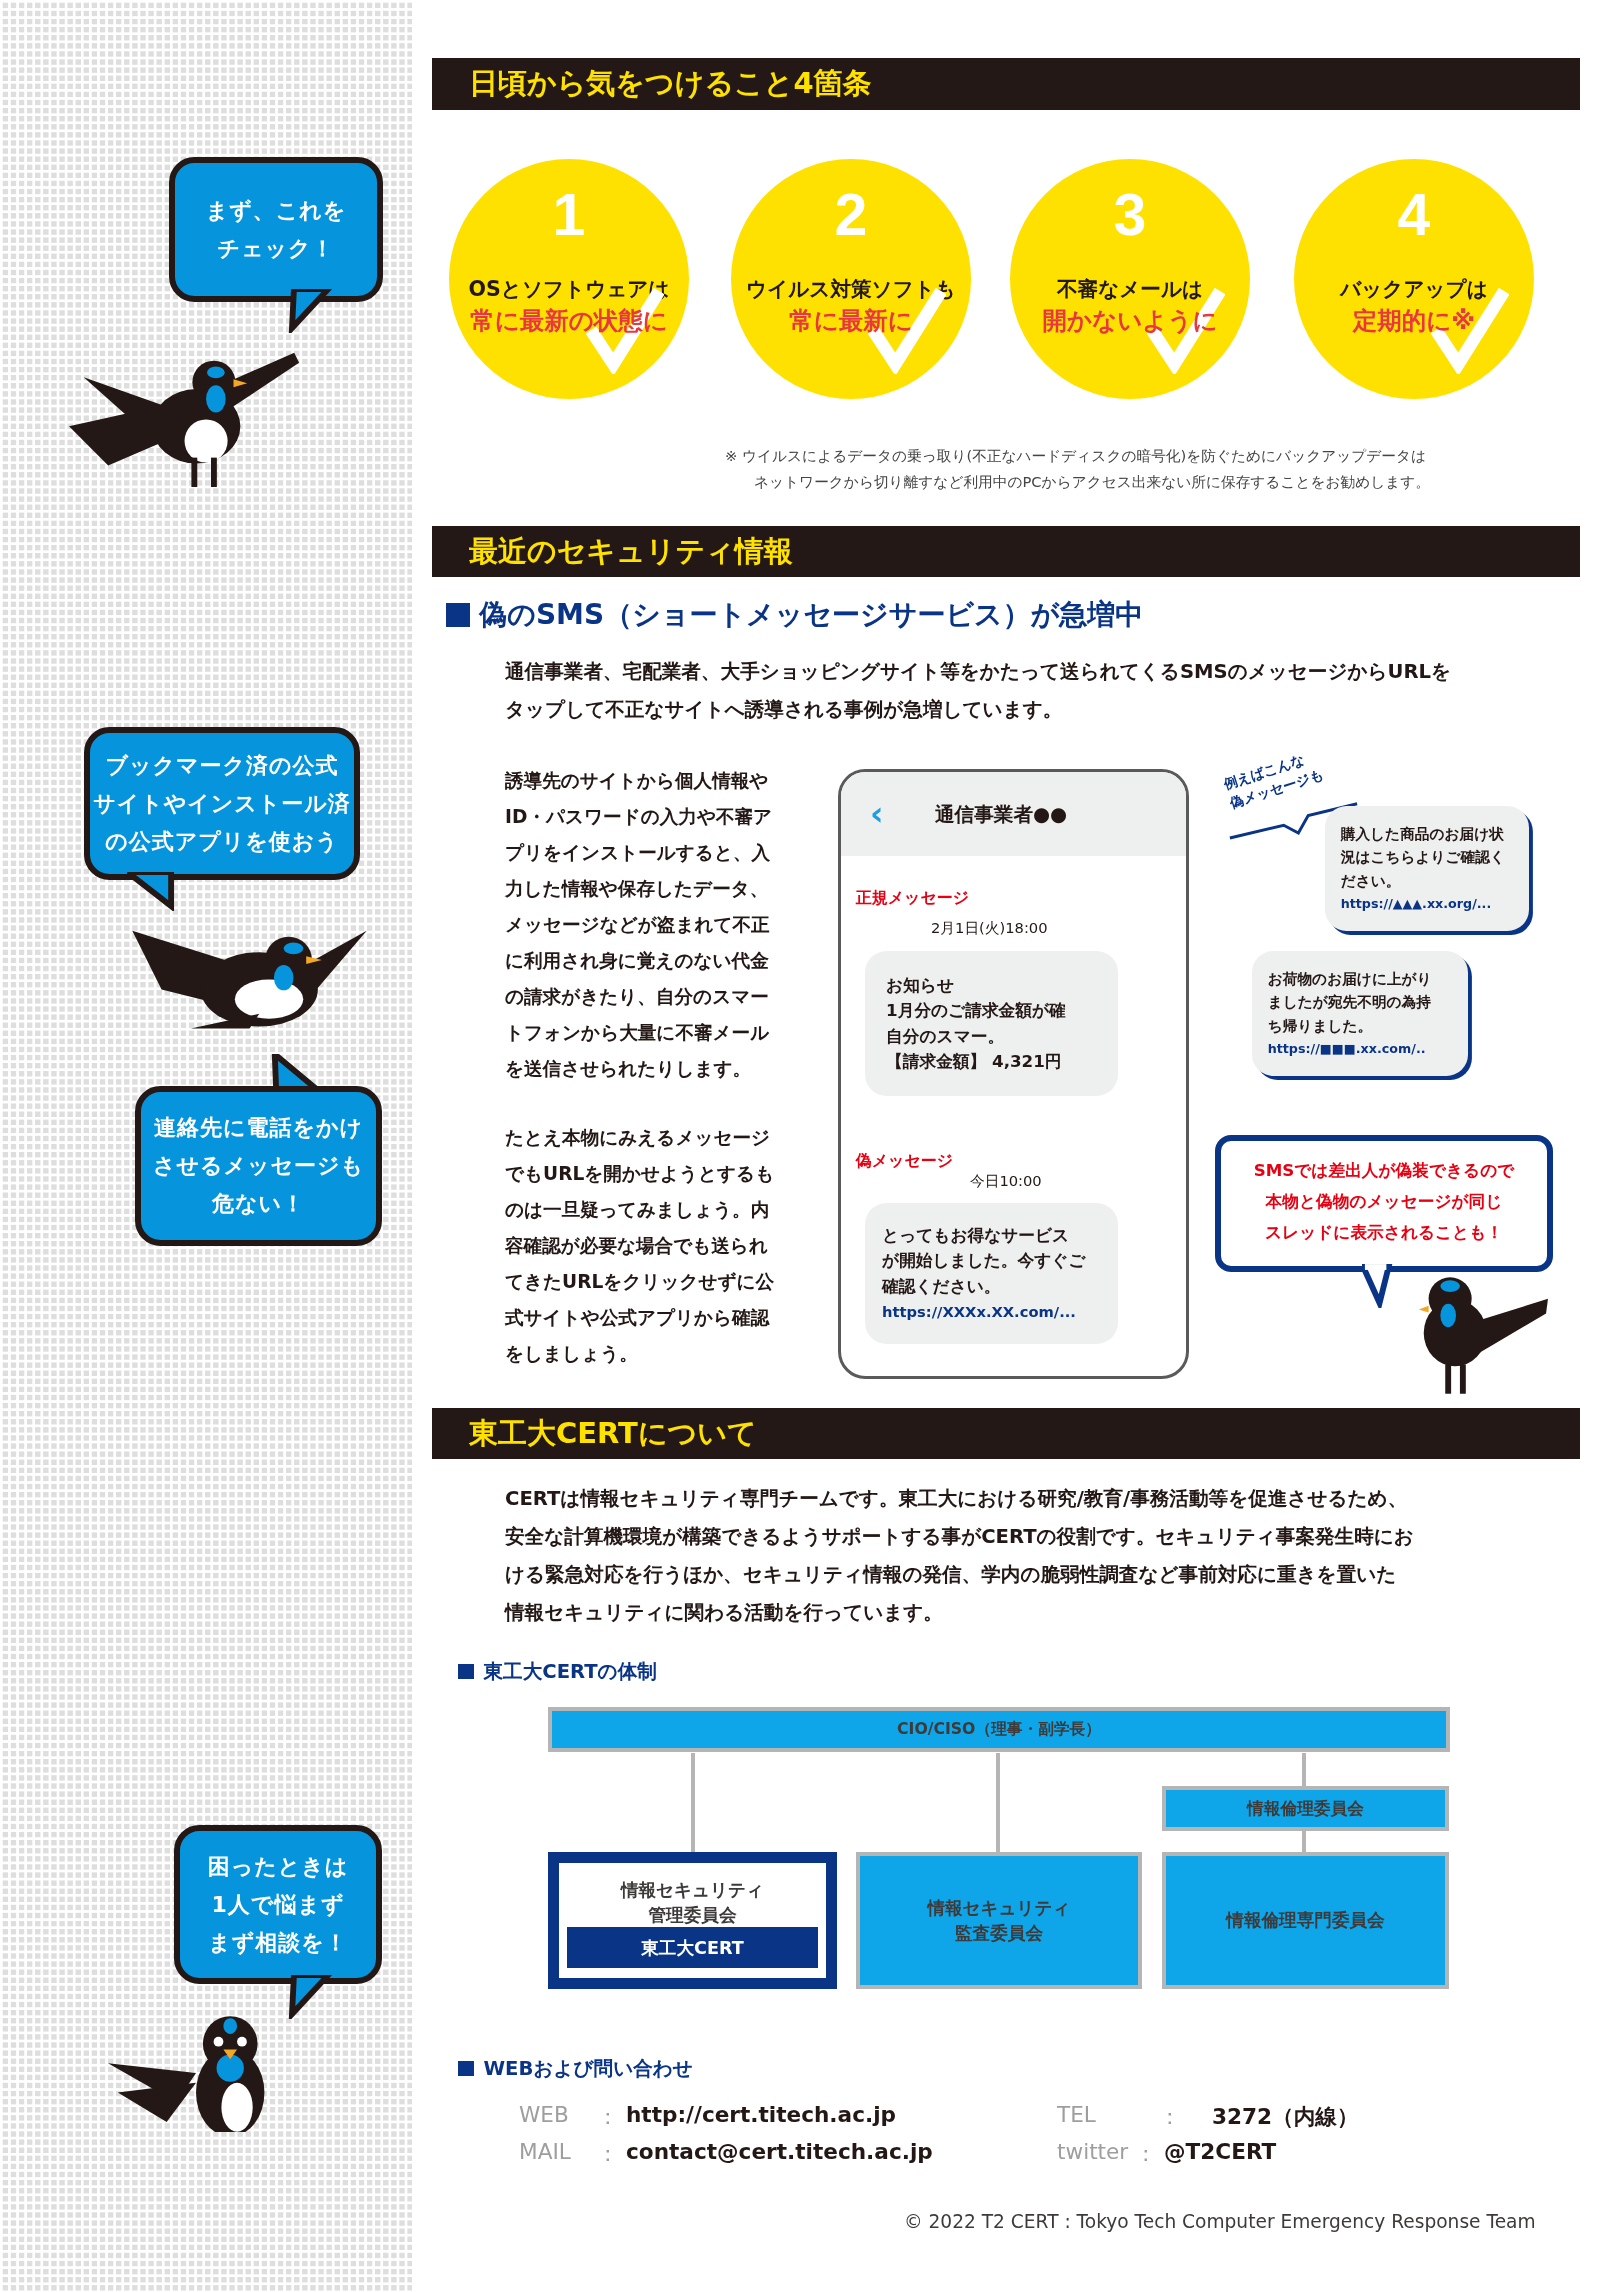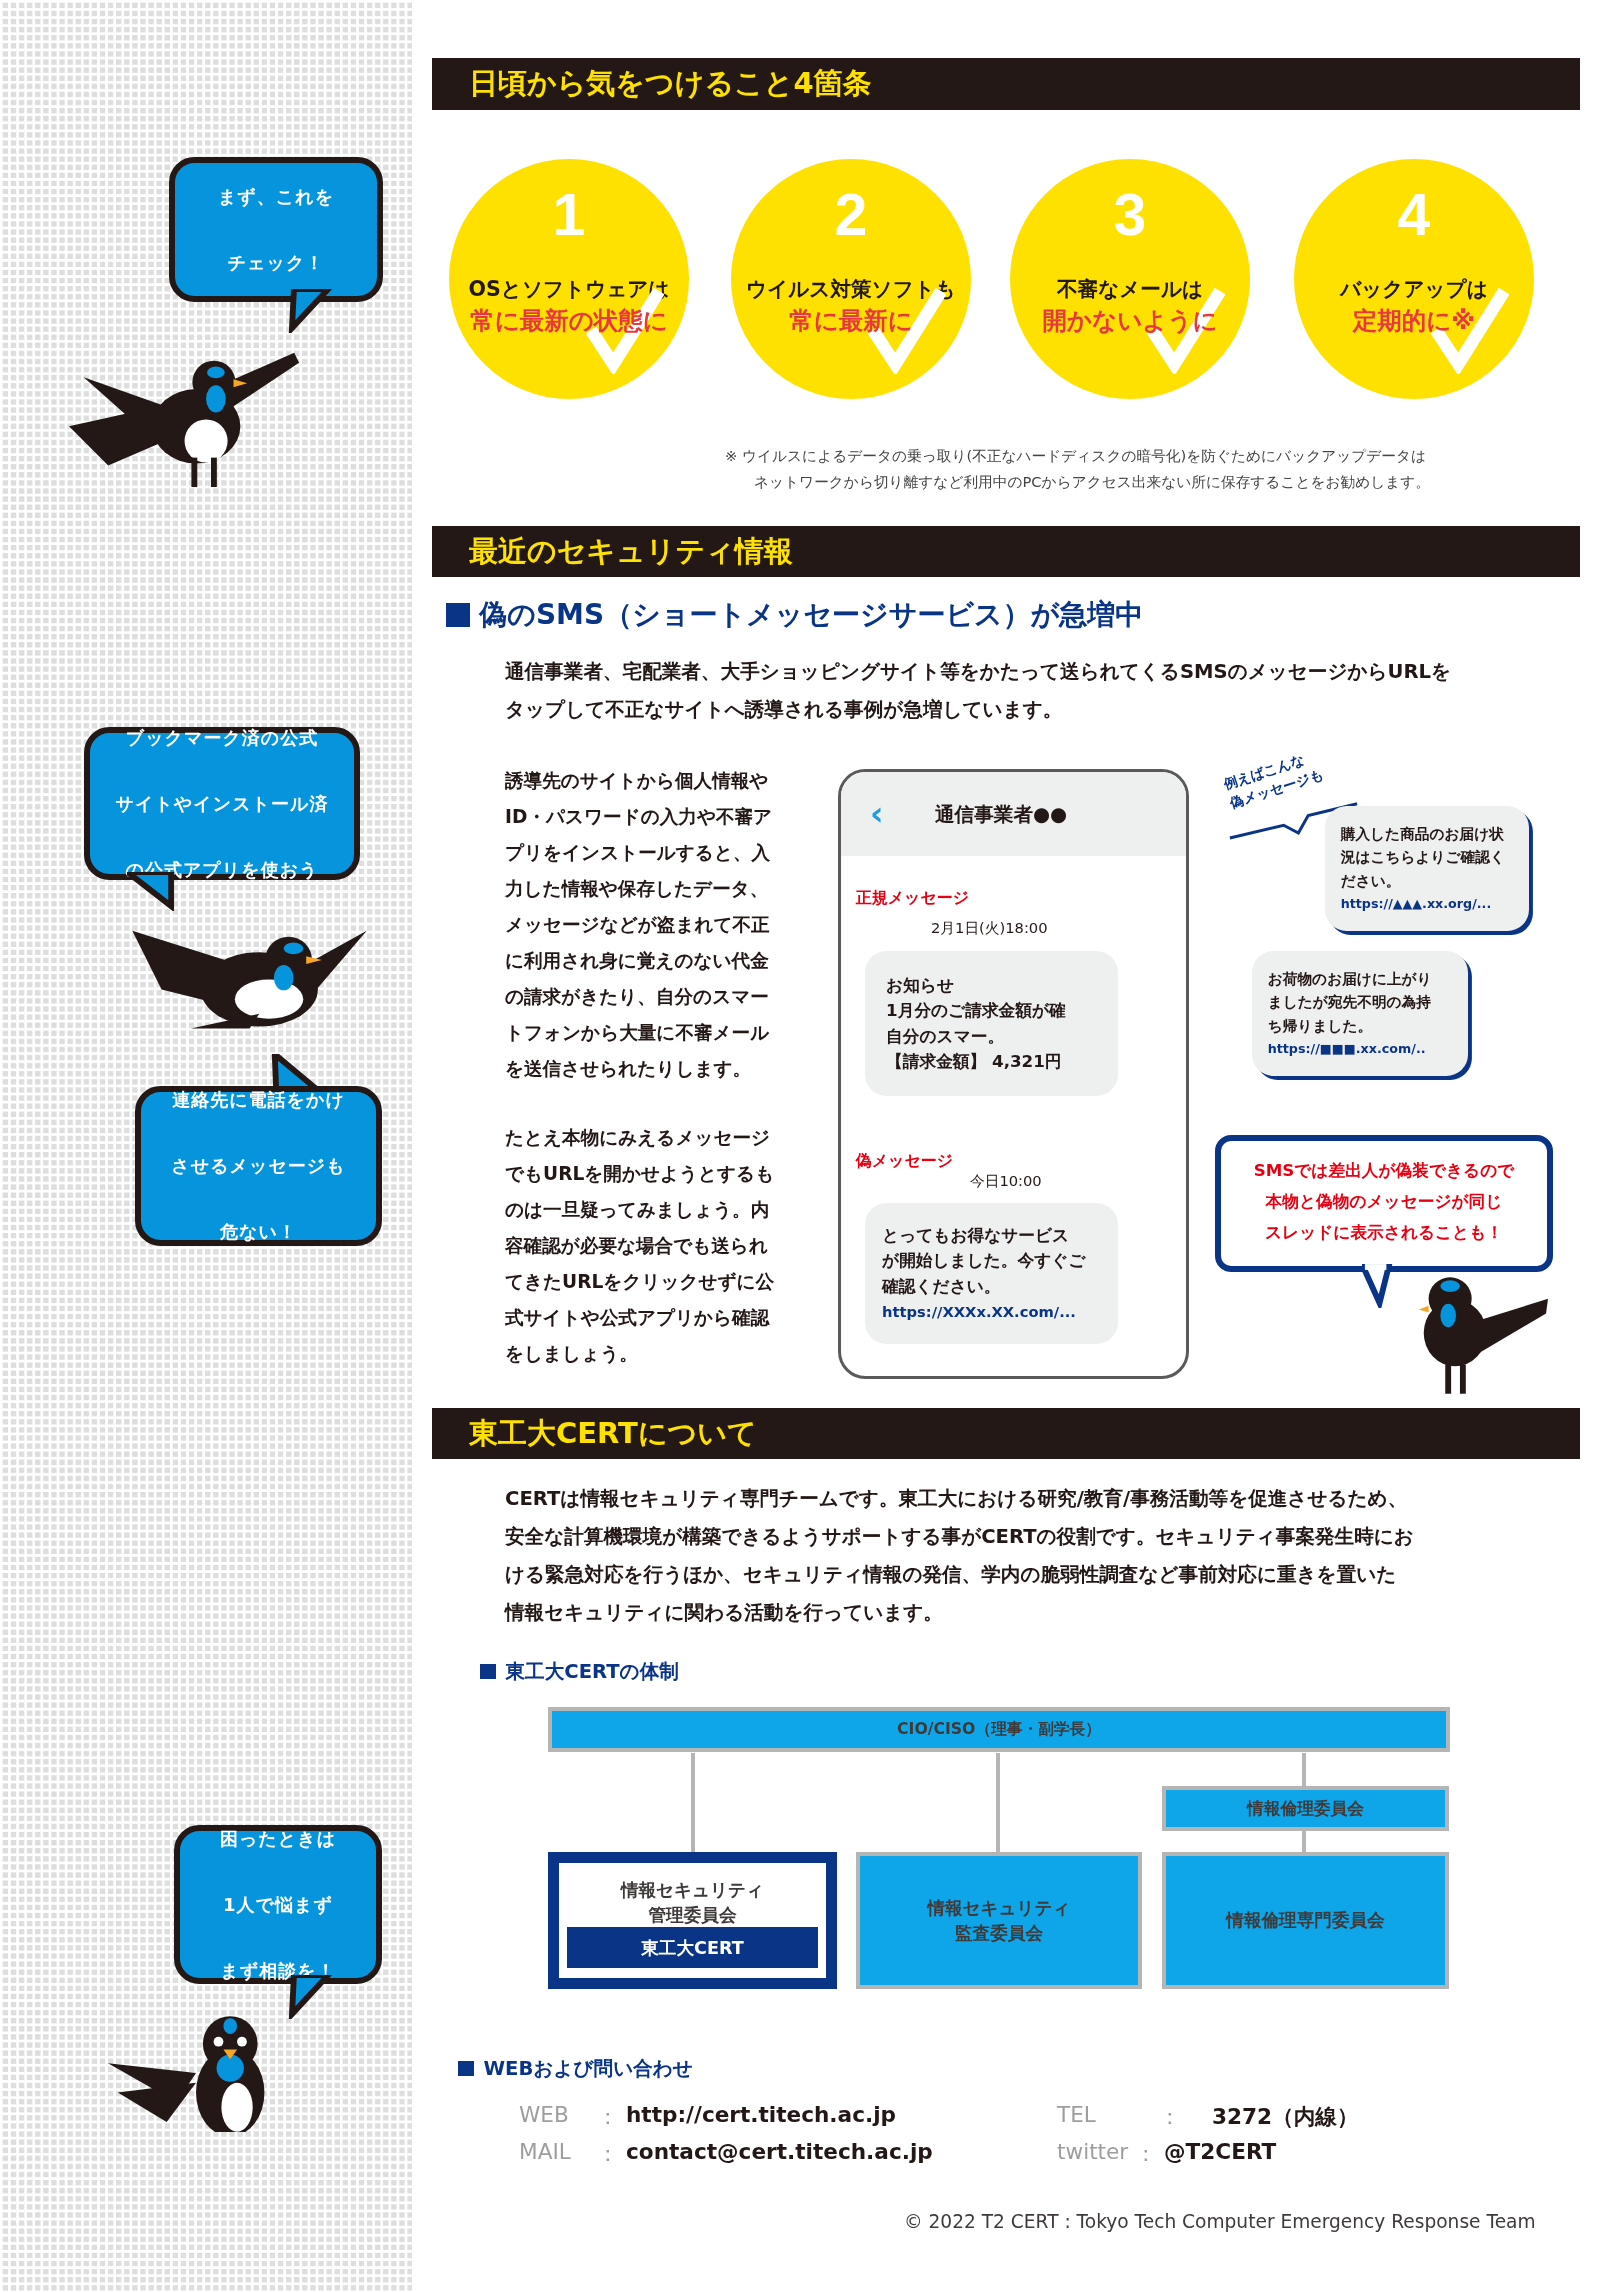--- a/index.html
+++ b/index.html
@@ -33,21 +33,21 @@
   .circle .l1 { position: absolute; top: 116px; left: 0; right: 0; font-size: 20.6px; font-weight: bold; color: #231815; }
   .circle .l2 { position: absolute; top: 145px; left: 0; right: 0; font-size: 24.5px; font-weight: bold; color: #e8383d; z-index: 2; }
   .circle .check { position: absolute; left: 137px; top: 127px; width: 78px; height: 88px; }
   .note { position: absolute; left: 725px; top: 443px; font-size: 14.7px; color: #444; line-height: 25.5px; text-align: left; }
   .sub-head { position: absolute; display: flex; align-items: center; color: #0a3586; font-weight: bold; }
   .sub-head .sq { background: #0a3586; display: inline-block; margin-right: 9.8px; }
   .body-text { position: absolute; font-weight: bold; color: #231815; }
   .bubble-blue {
     position: absolute; background: #0695dc; border: 6.9px solid #231815; border-radius: 25.5px;
     color: #fff; font-weight: bold; text-align: center; display: flex; align-items: center; justify-content: center;
-    line-height: 38px; font-size: 18px; letter-spacing: 1px; gap: 28px;
+    line-height: 38px; font-size: 22px; letter-spacing: 1px;
   }
   .phone {
     position: absolute; left: 838px; top: 769px; width: 351px; height: 610px;
     border: 3.9px solid #5a5a5a; border-radius: 27.4px; background: #fff; overflow: hidden;
   }
   .phone .phead { height: 84px; background: #eeefef; display: flex; align-items: center; position: relative; }
   .phone .back { position: absolute; left: 29px; top: 21.6px; color: #1e9ee0; font-size: 33px; font-weight: bold; }
   .phone .ptitle { margin-left: 94px; font-size: 19.6px; font-weight: bold; color: #231815; }
   .tag-red { position: absolute; font-size: 16px; font-weight: bold; color: #e60012; }
   .ts { position: absolute; font-size: 14.7px; color: #231815; }
@@ -292,21 +292,21 @@
   <span>東工大CERTについて</span>
 </div>
 
 <div class="body-text" style="left:505px;top:1480px;font-size:19.6px;line-height:38px;">
   <div>CERTは情報セキュリティ専門チームです。東工大における研究/教育/事務活動等を促進させるため、</div>
   <div>安全な計算機環境が構築できるようサポートする事がCERTの役割です。セキュリティ事案発生時にお</div>
   <div>ける緊急対応を行うほか、セキュリティ情報の発信、学内の脆弱性調査など事前対応に重きを置いた</div>
   <div>情報セキュリティに関わる活動を行っています。</div>
 </div>
 
-<div class="sub-head" style="left:480px;top:1658px;font-size:19.6px;">
+<div class="sub-head" style="left:458px;top:1658px;font-size:19.6px;">
   <span class="sq" style="width:15.7px;height:15.7px;"></span>
   <span>東工大CERTの体制</span>
 </div>
 
 <div class="org-box" style="left:548px;top:1707px;width:902px;height:45px;font-size:15.7px;">
   <span>CIO/CISO（理事・副学長）</span>
 </div>
 <div class="org-line" style="left:691px;top:1753px;width:3.9px;height:102px;"></div>
 <div class="org-line" style="left:996px;top:1753px;width:3.9px;height:102px;"></div>
 <div class="org-line" style="left:1302px;top:1753px;width:3.9px;height:33px;"></div>

